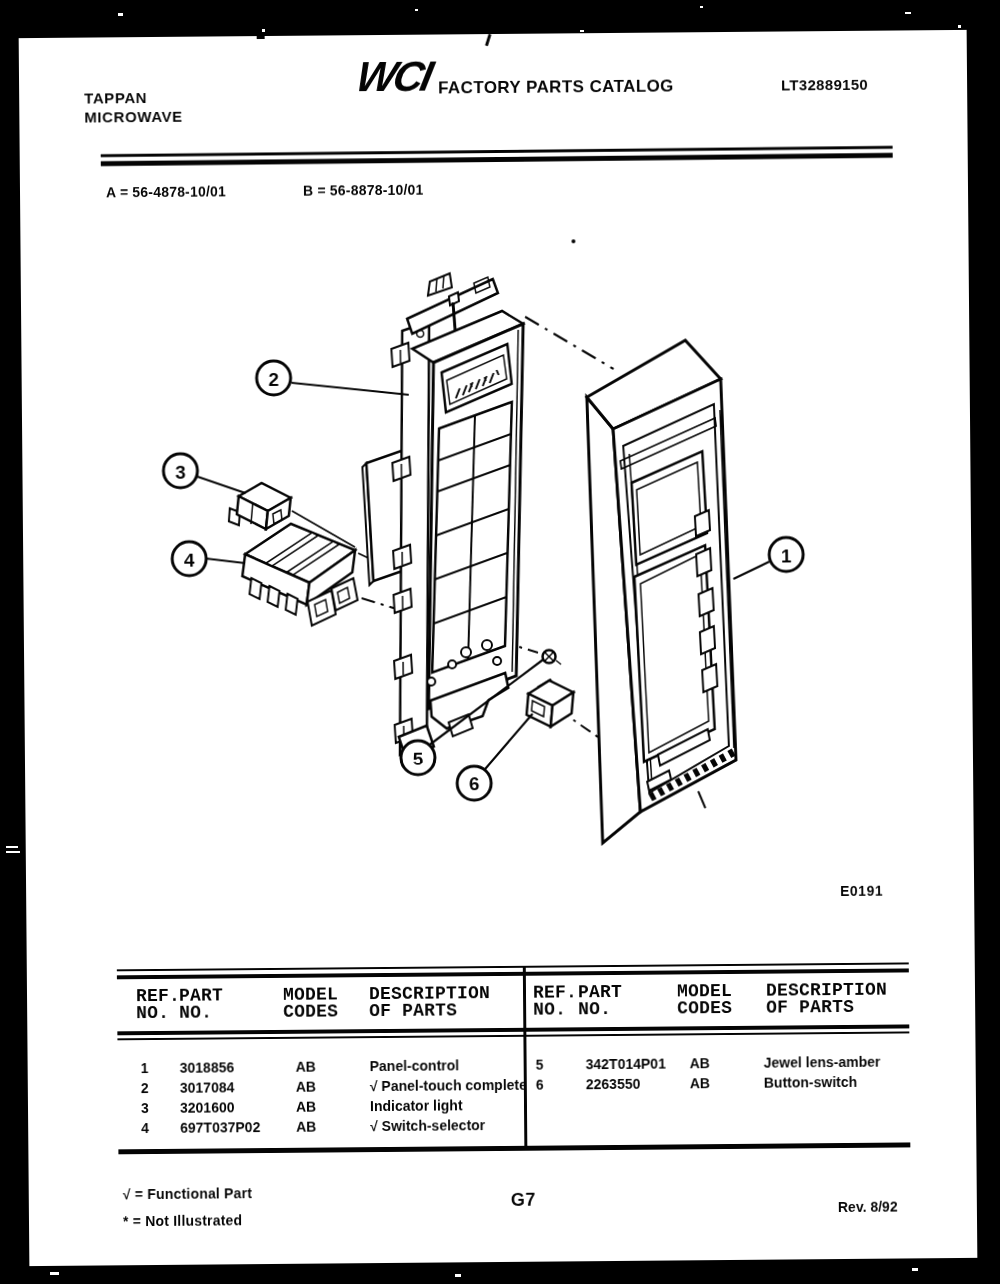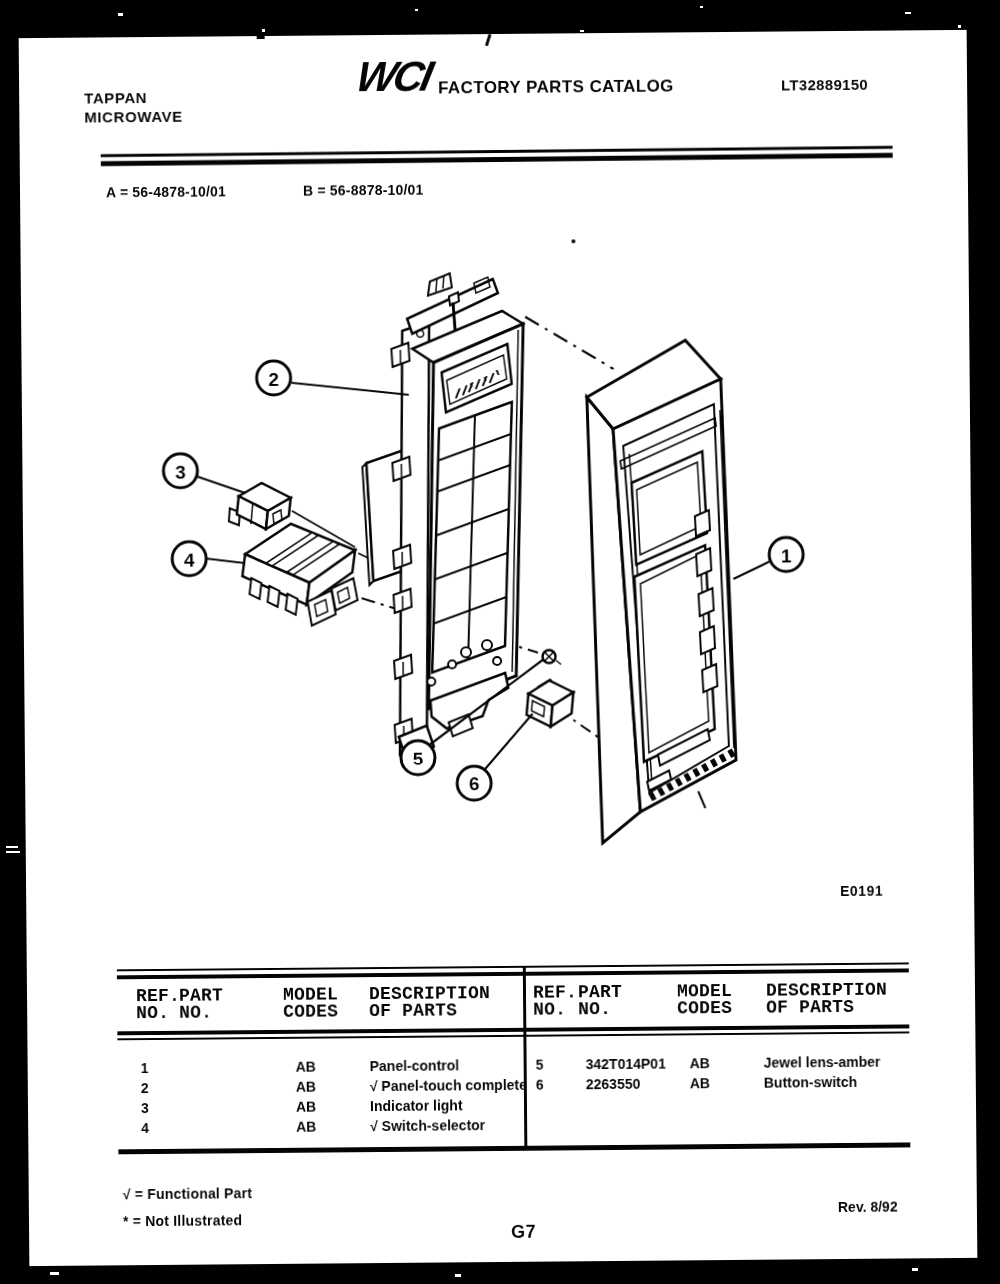--- a/index.html
+++ b/index.html
@@ -29,21 +29,21 @@
                       text-anchor:middle;dominant-baseline:central;}
   .figcode{font-size:14px;letter-spacing:.5px;}
   
   .tline{position:absolute;background:#0d0d0d;}
   .thead{font-size:18px;line-height:17px;letter-spacing:.2px;font-family:Liberation Mono, monospace;}
   .tcol{position:absolute;font-size:14px;line-height:20px;}
   .tcol .cell{white-space:nowrap;}
   .desc-col .cell{text-indent:-14px;padding-left:14px;}
   
   .legend{font-size:14px;letter-spacing:.2px;}
-  .pagecode{font-size:18px;letter-spacing:.5px;margin-top:32px;}
+  .pagecode{font-size:18px;letter-spacing:.5px;}
   .rev{font-size:14px;}
   
   .speck{position:absolute;}
   .speck.w{background:#fff;}
   .speck.b{background:#0d0d0d;}
 </style>
 </head>
 <body>
 
 <div class="page">
@@ -252,20 +252,26 @@
     <div>DESCRIPTION</div>
       <div>OF PARTS</div>
     </div>
 
   <div class="tcol" style="left:113px;top:1021px;">
       <div class="cell">1</div>
       <div class="cell">2</div>
       <div class="cell">3</div>
       <div class="cell">4</div>
     </div>
+  <div class="tcol" style="left:152px;top:1021px;">
+      <div class="cell">3018856</div>
+      <div class="cell">3017084</div>
+      <div class="cell">3201600</div>
+      <div class="cell">697T037P02</div>
+    </div>
   <div class="tcol" style="left:268px;top:1021px;">
       <div class="cell">AB</div>
       <div class="cell">AB</div>
       <div class="cell">AB</div>
       <div class="cell">AB</div>
     </div>
   <div class="tcol desc-col" style="left:342px;top:1021px;">
       <div class="cell">Panel-control</div>
       <div class="cell">√ Panel-touch complete</div>
       <div class="cell">Indicator light</div>

